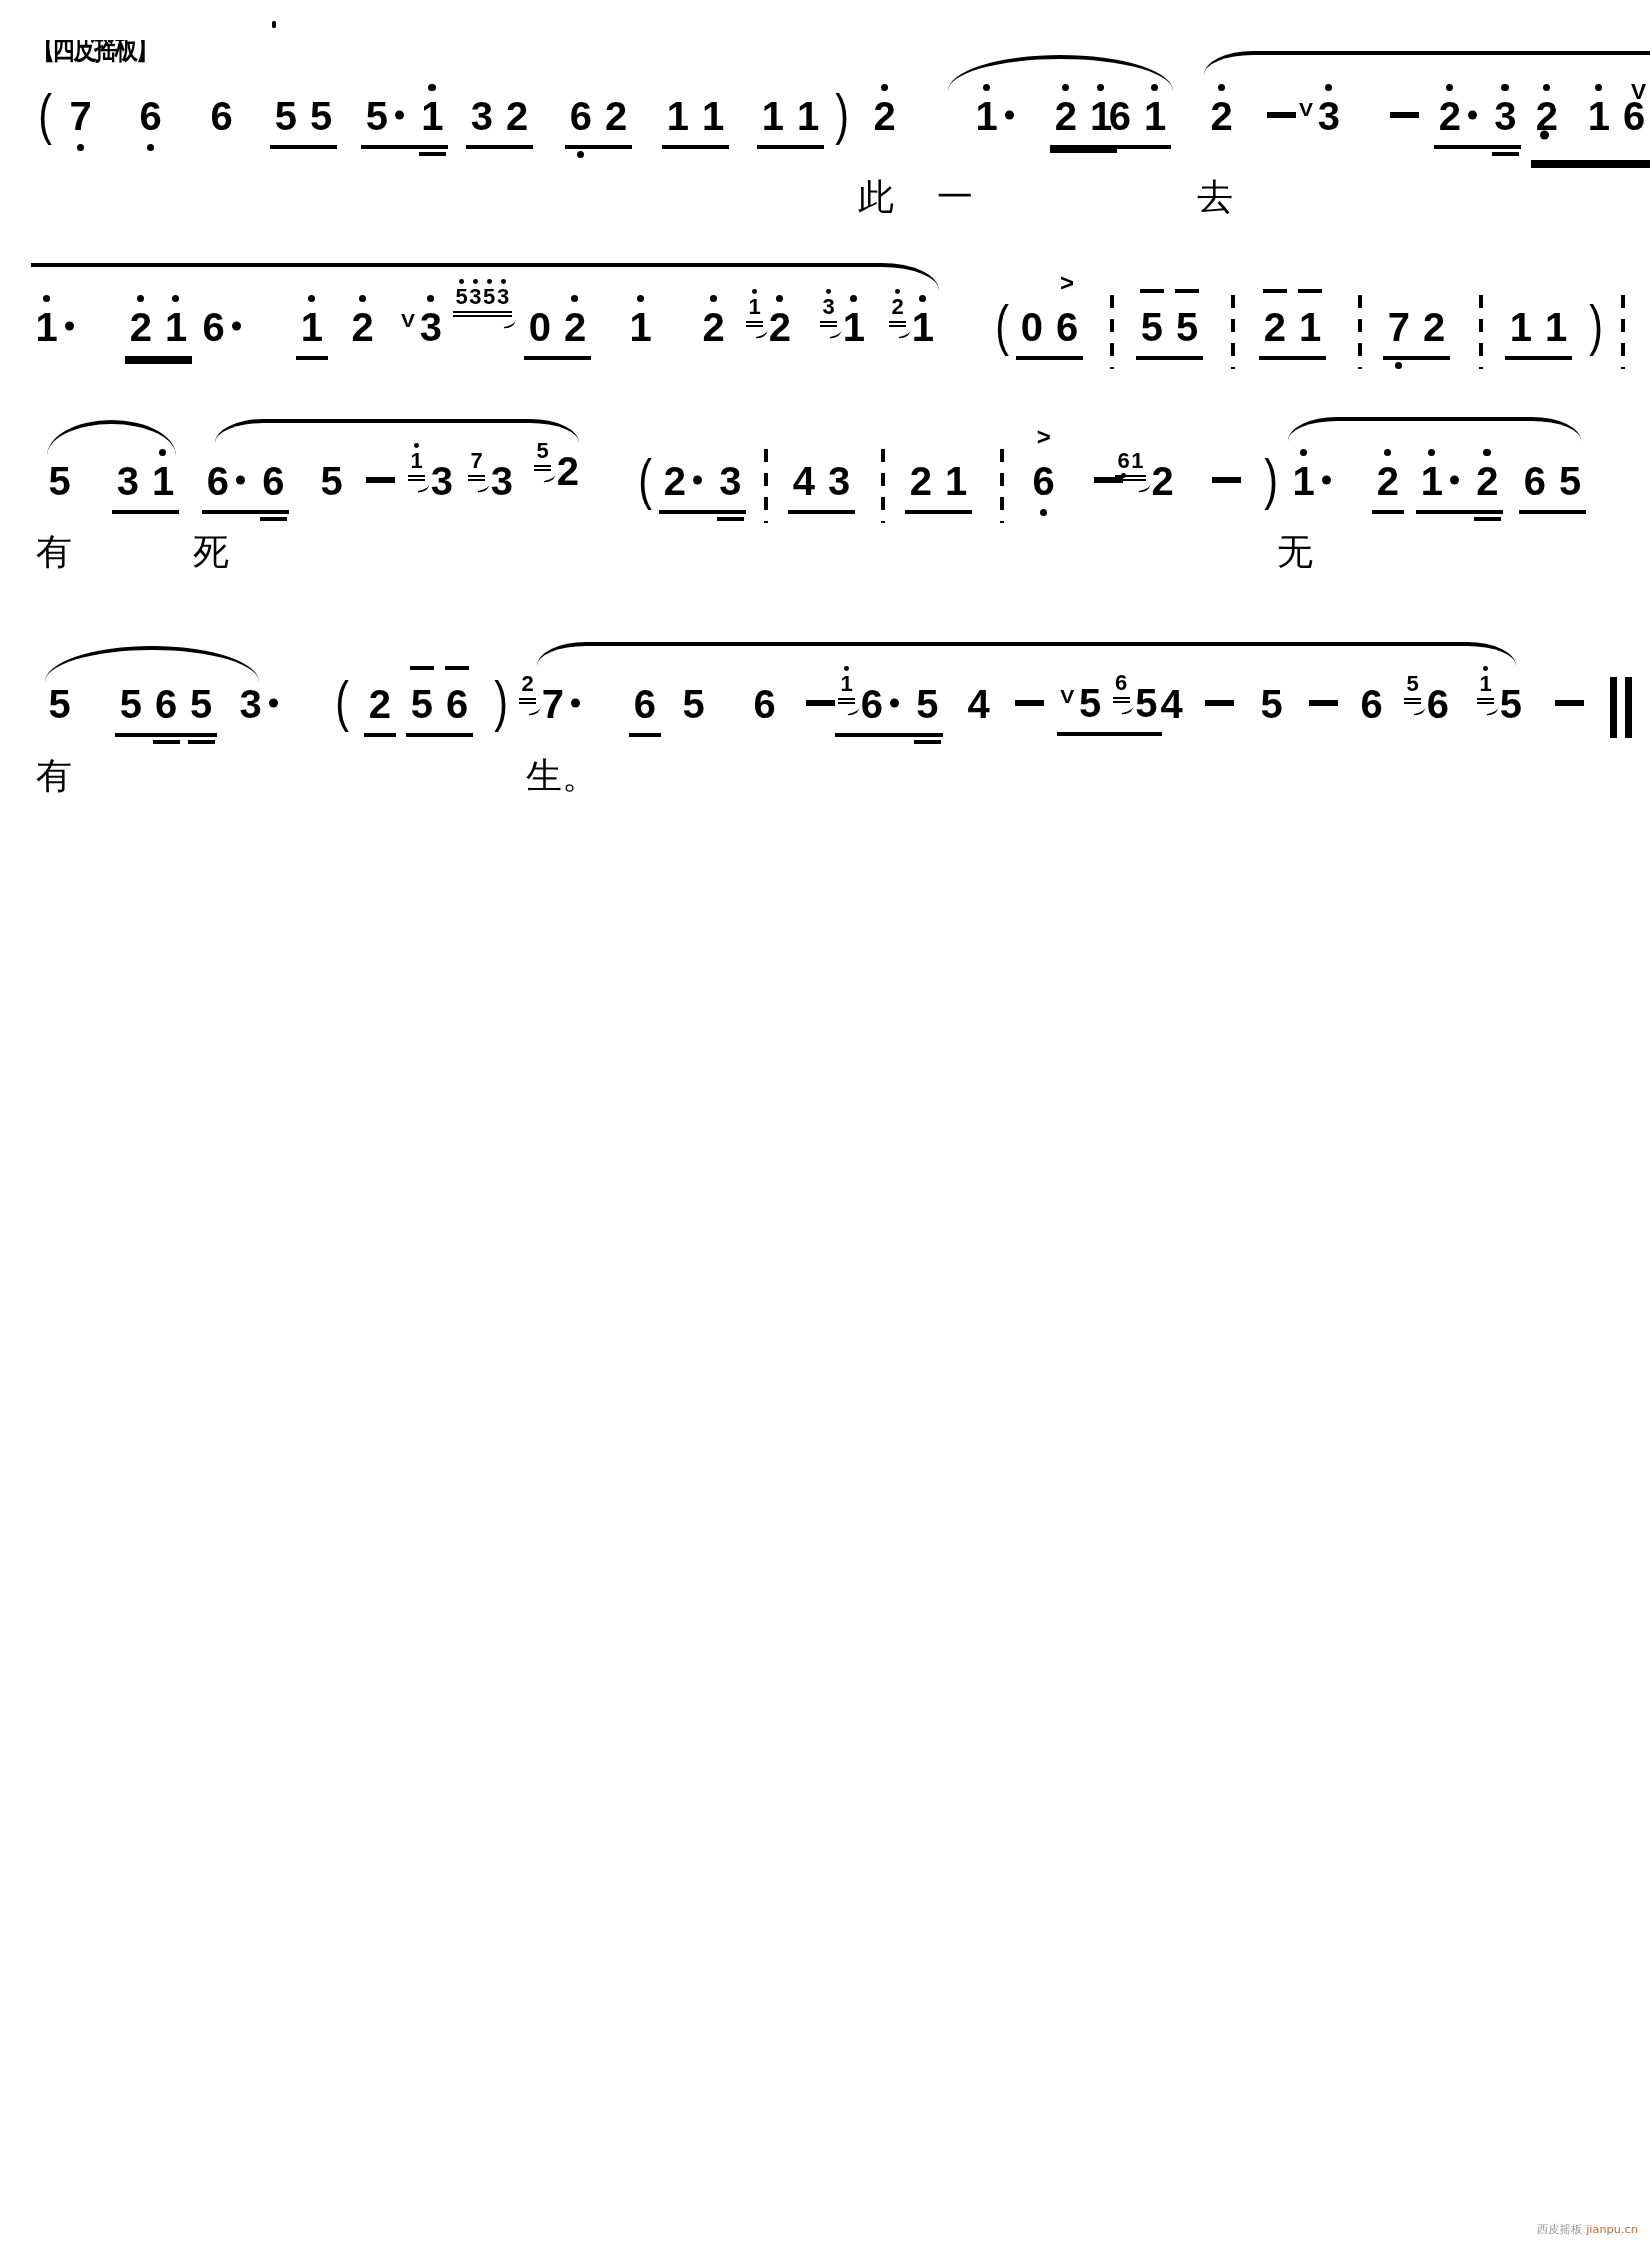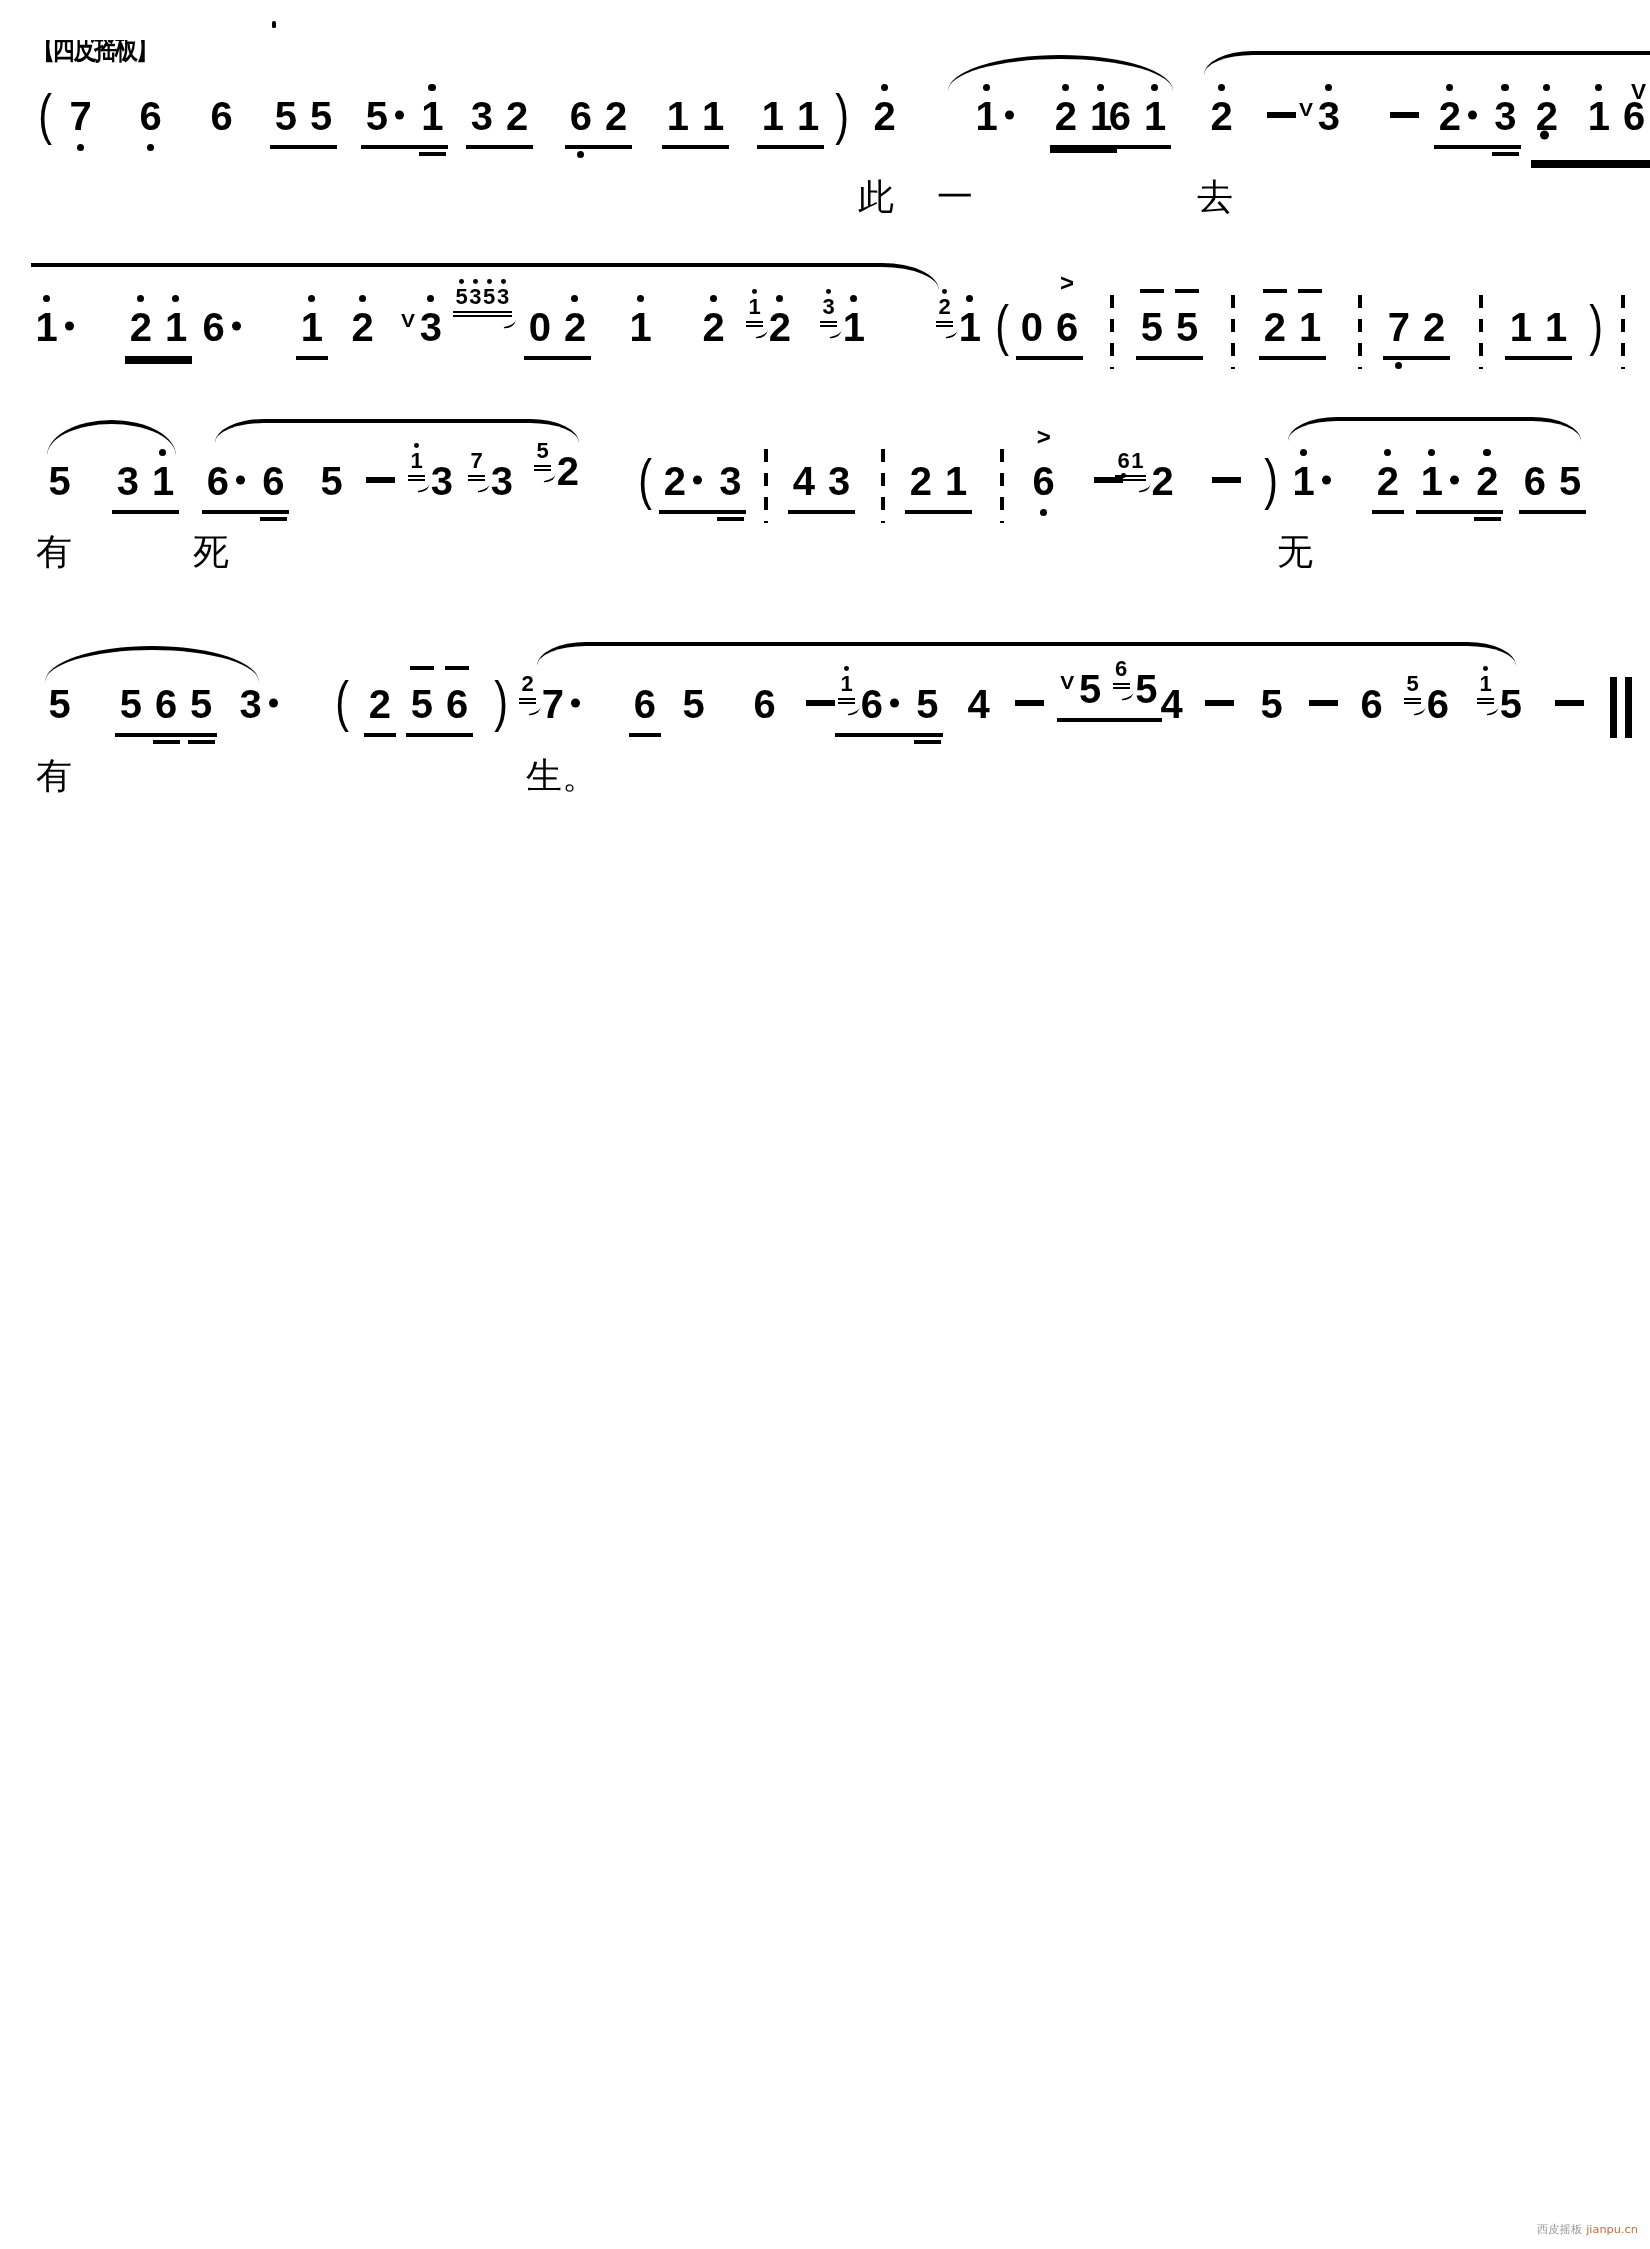--- a/index.html
+++ b/index.html
@@ -140,21 +140,21 @@
         <div class="tok" style="top: 50px; left: 401px;"><span class="n"><span class="breath">V</span><span class="dw"><span class="d">3</span><span class="dot-hi"></span></span></span></div>
         <div class="tok" style="top: 40px; left: 453px;"><span class="grace"><span class="grace-inner"><span class="gd">5<span class="dot-hi"></span></span><span class="gd">3<span class="dot-hi"></span></span><span class="gd">5<span class="dot-hi"></span></span><span class="gd">3<span class="dot-hi"></span></span></span><span class="hook"></span></span></div>
         <div class="group tok u1" style="top: 50px; left: 524px;">
           <span class="n"><span class="dw"><span class="d">0</span></span></span>
           <span class="n"><span class="dw"><span class="d">2</span><span class="dot-hi"></span></span></span>
         </div>
         <div class="tok" style="top: 50px; left: 628px;"><span class="n"><span class="dw"><span class="d">1</span><span class="dot-hi"></span></span></span></div>
         <div class="tok" style="top: 50px; left: 701px;"><span class="n"><span class="dw"><span class="d">2</span><span class="dot-hi"></span></span></span></div>
         <div class="tok" style="top: 50px; left: 746px; text-decoration: underline;"><span class="n"><span class="grace"><span class="grace-inner"><span class="gd">1<span class="dot-hi"></span></span></span><span class="hook"></span></span><span class="dw"><span class="d">2</span><span class="dot-hi"></span></span></span></div>
         <div class="tok" style="top: 50px; left: 820px;"><span class="n"><span class="grace"><span class="grace-inner"><span class="gd">3<span class="dot-hi"></span></span></span><span class="hook"></span></span><span class="dw"><span class="d">1</span><span class="dot-hi"></span></span></span></div>
-        <div class="tok" style="top: 50px; left: 936px;"><span class="n"><span class="grace"><span class="grace-inner"><span class="gd">2<span class="dot-hi"></span></span></span><span class="hook"></span></span><span class="dw"><span class="d">1</span><span class="dot-hi"></span></span></span></div>
+        <div class="tok" style="top: 50px; left: 889px;"><span class="n"><span class="grace"><span class="grace-inner"><span class="gd">2<span class="dot-hi"></span></span></span><span class="hook"></span></span><span class="dw"><span class="d">1</span><span class="dot-hi"></span></span></span></div>
         <div class="paren tok" style="top: 44px; left: 993px;">(</div>
         <div class="group tok u1" style="top: 50px; left: 1016px;">
           <span class="n"><span class="dw"><span class="d">0</span></span></span>
           <span class="n"><span class="dw"><span class="d">6</span><span class="acc">&gt;</span></span></span>
         </div>
         <div class="bar-dashed tok" style="top: 40px; left: 1110px;"></div>
         <div class="group tok u1" style="top: 50px; left: 1136px;">
           <span class="n"><span class="dw"><span class="d">5</span><span class="ten"></span></span></span>
           <span class="n"><span class="dw"><span class="d">5</span><span class="ten"></span></span></span>
         </div>
@@ -255,21 +255,21 @@
         </div>
         <div class="tok" style="top: 47px; left: 681px;"><span class="n"><span class="dw"><span class="d">5</span></span></span></div>
         <div class="tok" style="top: 47px; left: 752px;"><span class="n"><span class="dw"><span class="d">6</span></span></span></div>
         <div class="dash tok" style="top: 65px; left: 806px;"></div>
         <div class="group tok u1" style="top: 47px; left: 835px;">
           <span class="n"><span class="grace"><span class="grace-inner"><span class="gd">1<span class="dot-hi"></span></span></span><span class="hook"></span></span><span class="dw"><span class="d">6</span></span><span class="augdot"></span></span>
           <span class="n"><span class="dw"><span class="d">5</span><span class="su"></span></span></span>
         </div>
         <div class="tok" style="top: 47px; left: 966px;"><span class="n"><span class="dw"><span class="d">4</span></span></span></div>
         <div class="dash tok" style="top: 65px; left: 1015px;"></div>
-        <div class="group tok u1" style="top: 32px; left: 1057px; justify-content: space-between;">
+        <div class="group tok u1" style="top: 46px; left: 1057px; justify-content: space-between;">
           <span class="n"><span class="breath">V</span><span class="dw"><span class="d">5</span></span></span>
           <span class="n"><span class="grace"><span class="grace-inner"><span class="gd">6</span></span><span class="hook"></span></span><span class="dw"><span class="d">5</span></span></span>
         </div>
         <div class="tok" style="top: 47px; left: 1159px;"><span class="n"><span class="dw"><span class="d">4</span></span></span></div>
         <div class="dash tok" style="top: 65px; left: 1205px;"></div>
         <div class="tok" style="top: 47px; left: 1259px;"><span class="n"><span class="dw"><span class="d">5</span></span></span></div>
         <div class="dash tok" style="top: 65px; left: 1309px;"></div>
         <div class="tok" style="top: 47px; left: 1359px;"><span class="n"><span class="dw"><span class="d">6</span></span></span></div>
         <div class="tok" style="top: 47px; left: 1404px;"><span class="n"><span class="grace"><span class="grace-inner"><span class="gd">5</span></span><span class="hook"></span></span><span class="dw"><span class="d">6</span></span></span></div>
         <div class="tok" style="top: 47px; left: 1477px;"><span class="n"><span class="grace"><span class="grace-inner"><span class="gd">1<span class="dot-hi"></span></span></span><span class="hook"></span></span><span class="dw"><span class="d">5</span></span></span></div>

